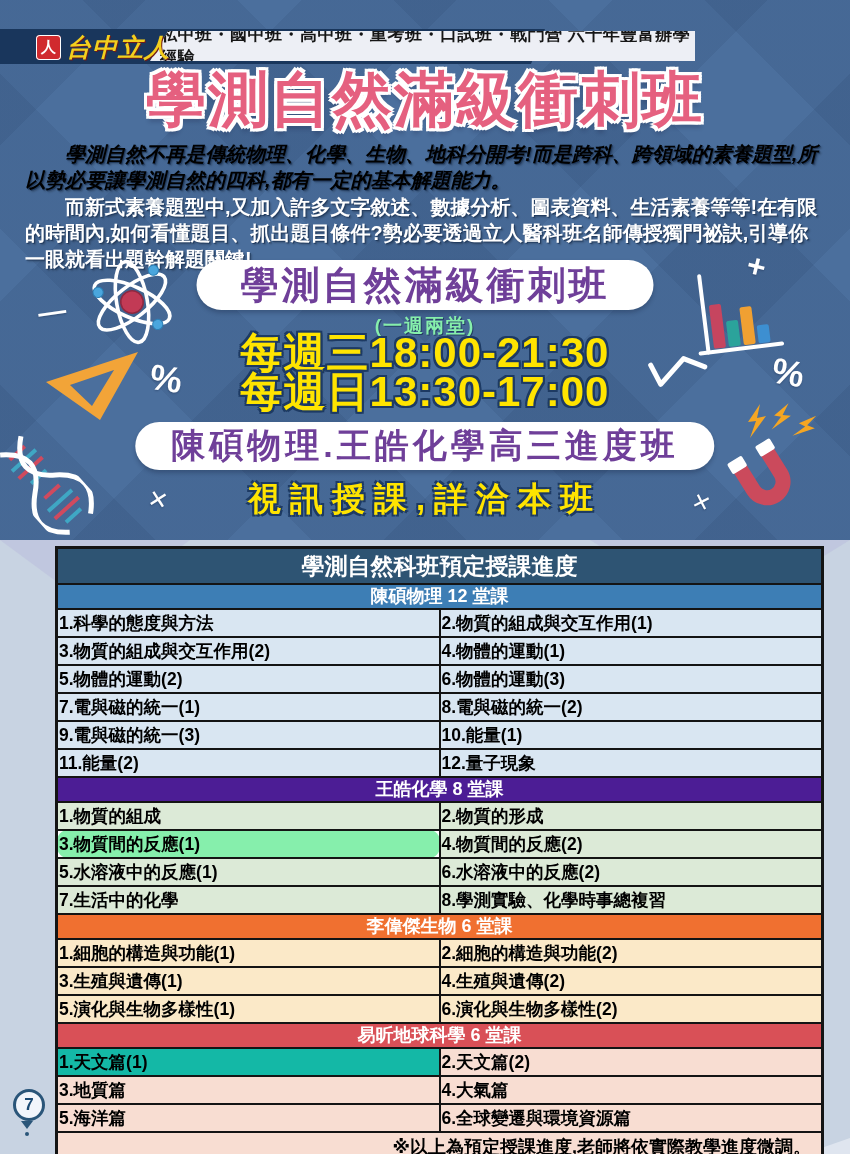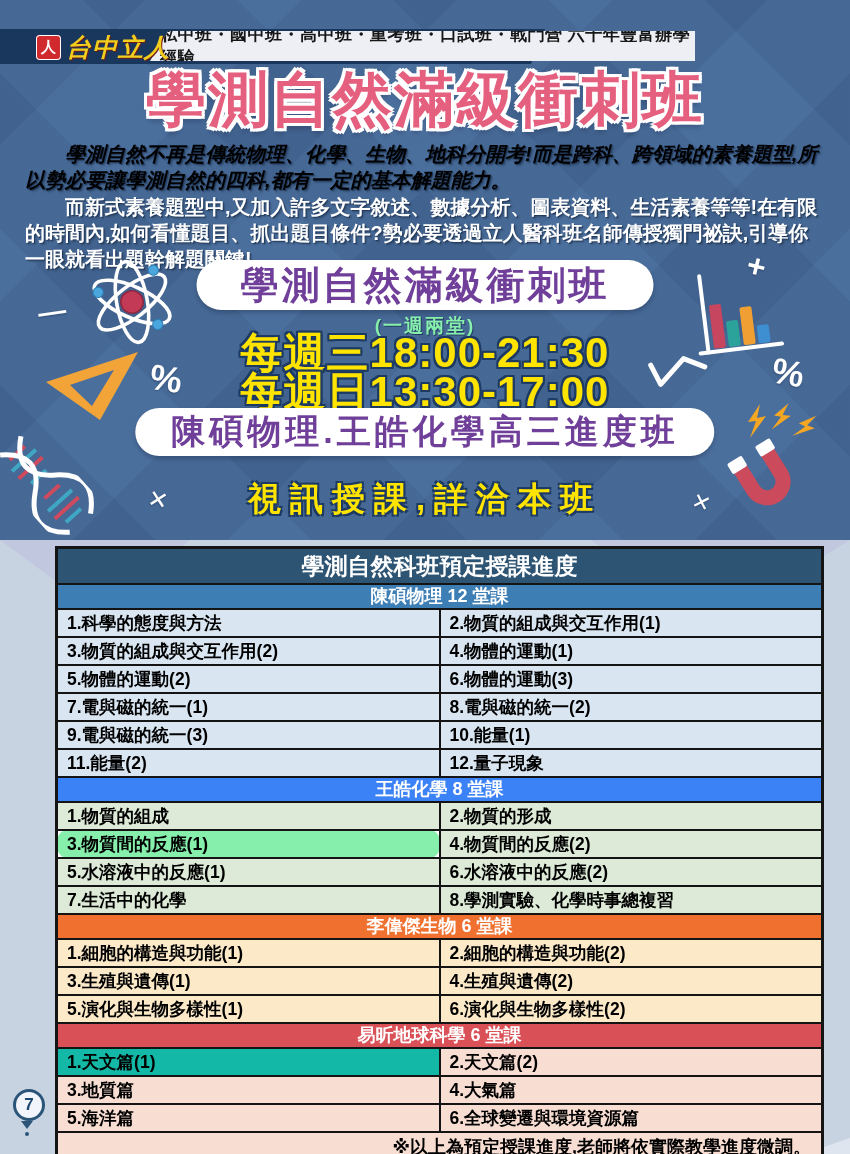--- a/index.html
+++ b/index.html
@@ -32,21 +32,21 @@
   .para{position:absolute;left:25px;width:802px;margin:0;font-size:20px;font-weight:700;
     line-height:26px;text-indent:2em;text-shadow:1px 1px 0 #223c60,2px 2px 2px rgba(0,0,0,.25);}
   .para.yellow{top:141px;color:#000000;font-style:italic;}
   .para.white{top:194px;color:#ffffff;}
 
   .pill{position:absolute;left:50%;transform:translateX(-50%);background:#fff;border-radius:40px;
     white-space:nowrap;display:flex;align-items:center;justify-content:center;box-shadow:0 3px 4px rgba(10,20,45,.25);}
   .pill span{color:#6f3f99;font-weight:900;}
   .pill1{top:260px;height:50px;padding:0 44px;}
   .pill1 span{font-size:38px;letter-spacing:3px;}
-  .pill2{top:408px;height:48px;padding:0 36px;}
+  .pill2{top:422px;height:48px;padding:0 36px;}
   .pill2 span{font-size:34px;letter-spacing:4px;}
 
   .subnote{position:absolute;top:313px;left:0;width:100%;text-align:center;color:#86efac;
     font-size:19px;font-weight:700;letter-spacing:2px;text-shadow:1px 1px 0 #223c60;}
   .time-line{position:absolute;left:0;width:100%;text-align:center;color:#ffe400;font-size:42px;
     font-weight:900;letter-spacing:1px;line-height:40px;
     text-shadow:-2px -2px 0 #1d3a63,2px -2px 0 #1d3a63,-2px 2px 0 #1d3a63,2px 2px 0 #1d3a63,0 2px 0 #1d3a63,0 -2px 0 #1d3a63,2px 0 0 #1d3a63,-2px 0 0 #1d3a63;}
   .time1{top:333px;} .time2{top:372px;}
   .video-note{position:absolute;top:477px;left:0;width:100%;text-align:center;color:#ffe400;
     font-size:33px;font-weight:900;letter-spacing:9px;
@@ -63,21 +63,21 @@
   .lt2{left:170px;bottom:0;width:540px;height:160px;background:#f2f5fa;clip-path:polygon(0 100%,50% 0,100% 100%);}
   .lt3{right:0;bottom:0;width:340px;height:140px;background:#dfe5ef;clip-path:polygon(0 100%,100% 15%,100% 100%);}
   .lt4{left:0;top:0;width:190px;height:70px;background:#b9bedd;clip-path:polygon(0 0,100% 0,50% 100%);opacity:.55;}
   .lt5{right:0;top:0;width:260px;height:80px;background:#b9bedd;clip-path:polygon(0 0,100% 0,50% 100%);opacity:.55;}
 
   .table-wrap{position:absolute;left:55px;top:6px;width:769px;}
   table{width:100%;border-collapse:collapse;border:3px solid #141414;background:#fff;}
   td{border:2px solid #141414;font-family:"Liberation Sans","DejaVu Sans",sans-serif;}
   .t-title{color:#fff;text-align:center;font-size:23px;font-weight:700;line-height:30px;padding:2px 0;}
   .t-sect{color:#fff;text-align:center;font-size:18px;font-weight:700;line-height:21px;padding:1px 0;}
-  .t-cell{width:50%;color:#000;font-size:17.5px;font-weight:700;line-height:24px;padding:1px 4px 1px 9px;}
+  .t-cell{width:50%;color:#000;font-size:17.5px;font-weight:700;line-height:24px;padding:1px 4px 1px 1px;}
   .t-foot{color:#000;text-align:right;font-size:18px;font-weight:700;line-height:24px;padding:2px 10px 2px 0;}
 
   .page-pin{position:absolute;left:13px;top:1089px;width:28px;text-align:center;}
   .pin-circle{display:block;width:26px;height:26px;border-radius:50%;background:#f2f5fb;border:3px solid #2a5579;
     color:#1c4a74;font-size:17px;font-weight:900;line-height:26px;text-align:center;box-sizing:content-box;}
   .pin-tail{display:block;margin:0 auto;width:0;height:0;border-left:6px solid transparent;border-right:6px solid transparent;
     border-top:8px solid #2a5579;}
   .pin-dot{display:block;margin:3px auto 0;width:4px;height:4px;border-radius:50%;background:#2a5579;}
 </style>
 </head>
@@ -225,21 +225,21 @@
             </tr>
             <tr>
               <td class="t-cell" style="background: rgb(217, 230, 242);">9.電與磁的統一(3)</td>
               <td class="t-cell" style="background: rgb(217, 230, 242); margin-left: 35px;">10.能量(1)</td>
             </tr>
             <tr>
               <td class="t-cell" style="background: rgb(217, 230, 242);">11.能量(2)</td>
               <td class="t-cell" style="background: rgb(217, 230, 242);">12.量子現象</td>
             </tr>
             <tr>
-              <td class="t-sect" colspan="2" style="background: #3b82f6;">王皓化學 8 堂課</td>
+              <td class="t-sect" colspan="2" style="background: #4c1d95;">王皓化學 8 堂課</td>
             </tr>
             <tr>
               <td class="t-cell" style="background: rgb(220, 234, 215);">1.物質的組成</td>
               <td class="t-cell" style="background: rgb(220, 234, 215);">2.物質的形成</td>
             </tr>
             <tr>
               <td class="t-cell" style="background: #86efac; border-radius: 11px;">3.物質間的反應(1)</td>
               <td class="t-cell" style="background: rgb(220, 234, 215);">4.物質間的反應(2)</td>
             </tr>
             <tr>

